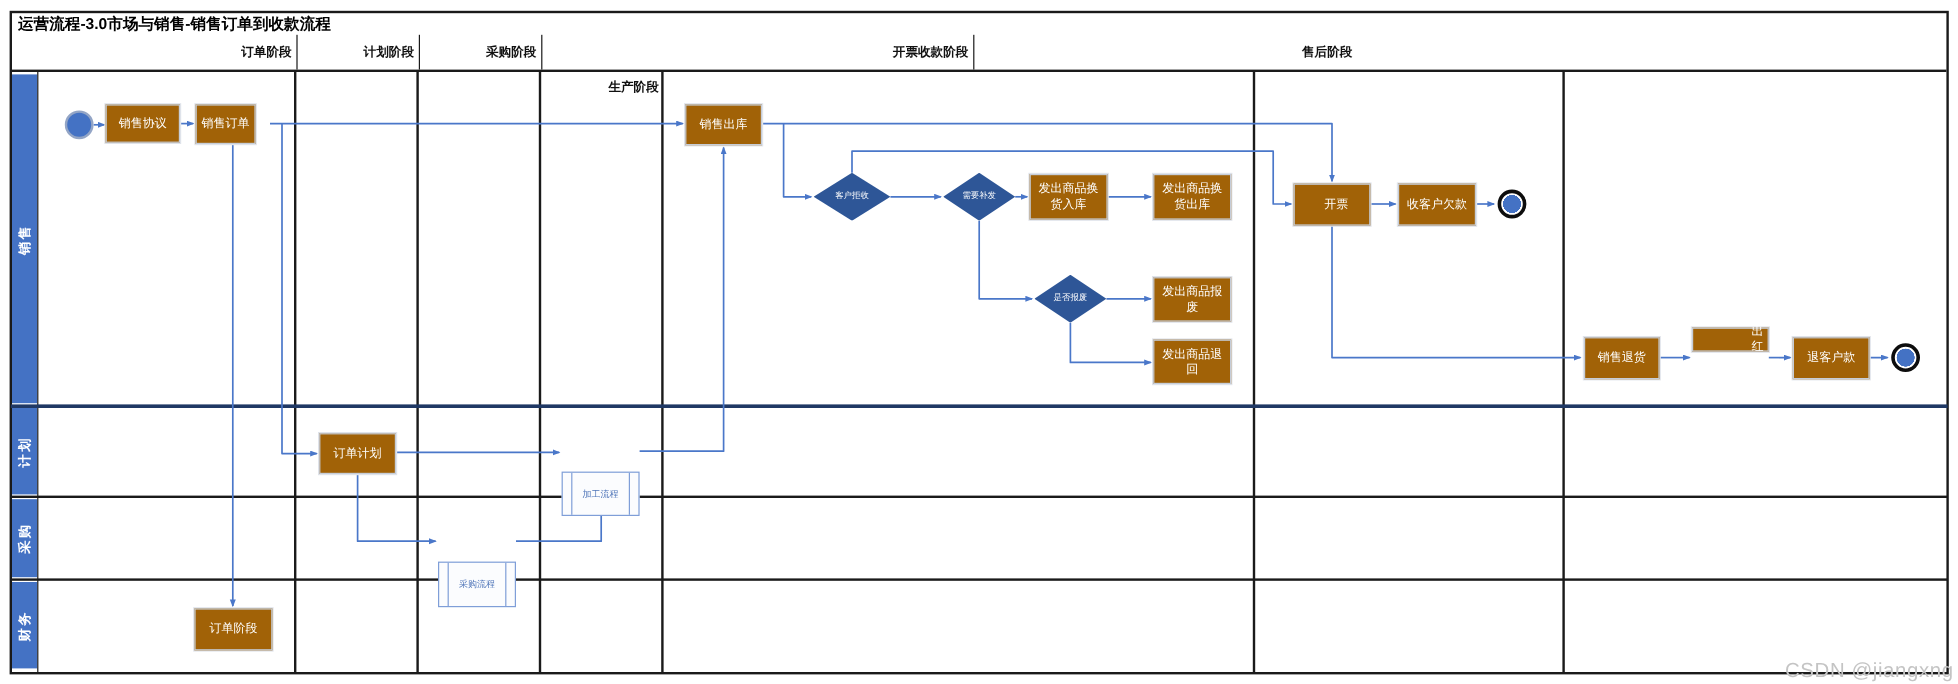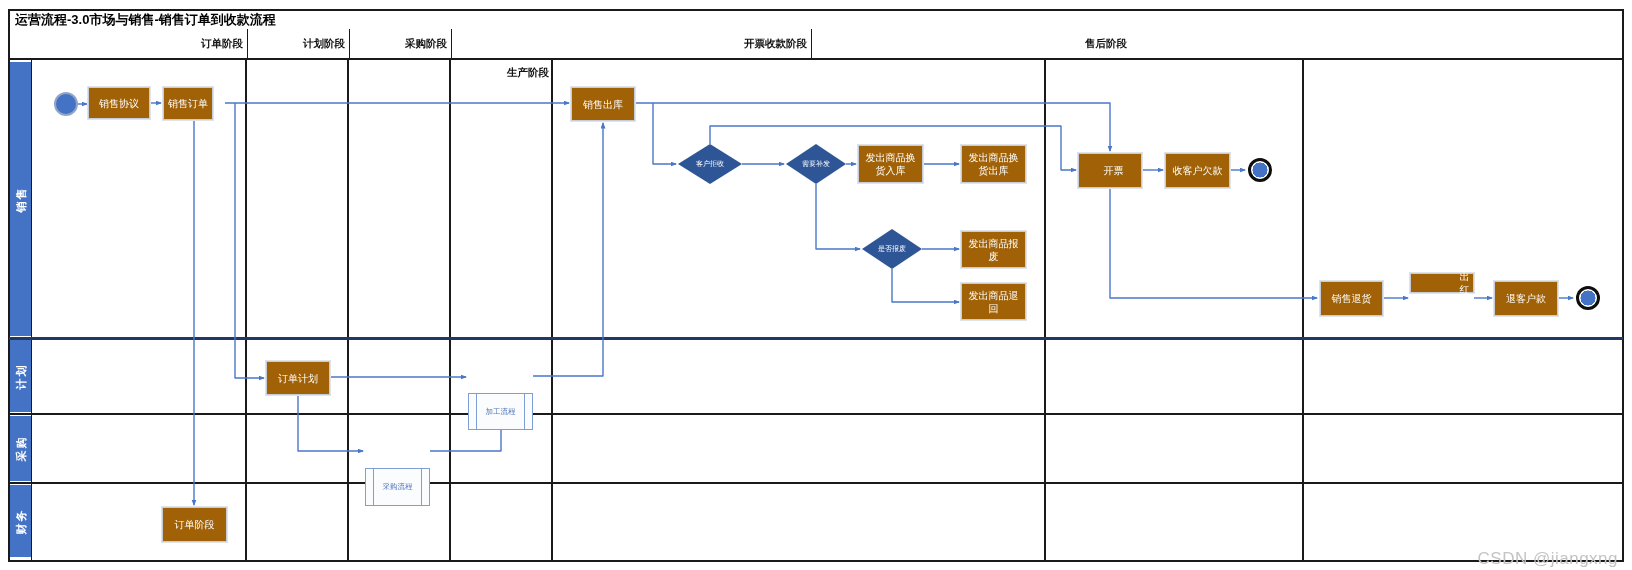--- a/index.html
+++ b/index.html
@@ -32,21 +32,21 @@
   .node.subprocess { background:#fbfcfe; border:1px solid #7f9ed8; color:#4e74b8;
     font-size:7.5px;margin-top:36px; }
   .node.subprocess::before, .node.subprocess::after { content:""; position:absolute;
     top:0; bottom:0; width:1px; background:#7f9ed8; }
   .node.subprocess::before { left:7px; }
   .node.subprocess::after { right:7px; }
   .node.start { background:#4472C4; border:2px solid #93a5c6; border-radius:50%; }
   .node.end { border:3px solid #0d0d0d; border-radius:50%;
     background:radial-gradient(circle,#4472C4 0 58%,#fff 60%); }
   #edges { position:absolute; left:0; top:0; width:1632px; height:570px; pointer-events:none; }
-  .watermark { position:absolute; right:14px; bottom:1px; font-size:17px;
+  .watermark { position:absolute; right:4px; bottom:1px; font-size:17px;
     color:#c4c4c4; letter-spacing:0.5px; }
 </style>
 </head>
 <body>
 
 <div class="frame"></div>
 <div class="title-row">运营流程-3.0市场与销售-销售订单到收款流程</div>
 <div class="phase-row">
     <div class="phase-cell" style="width: 238px;">订单阶段</div>
     <div class="phase-cell" style="width: 102px;">计划阶段</div>

